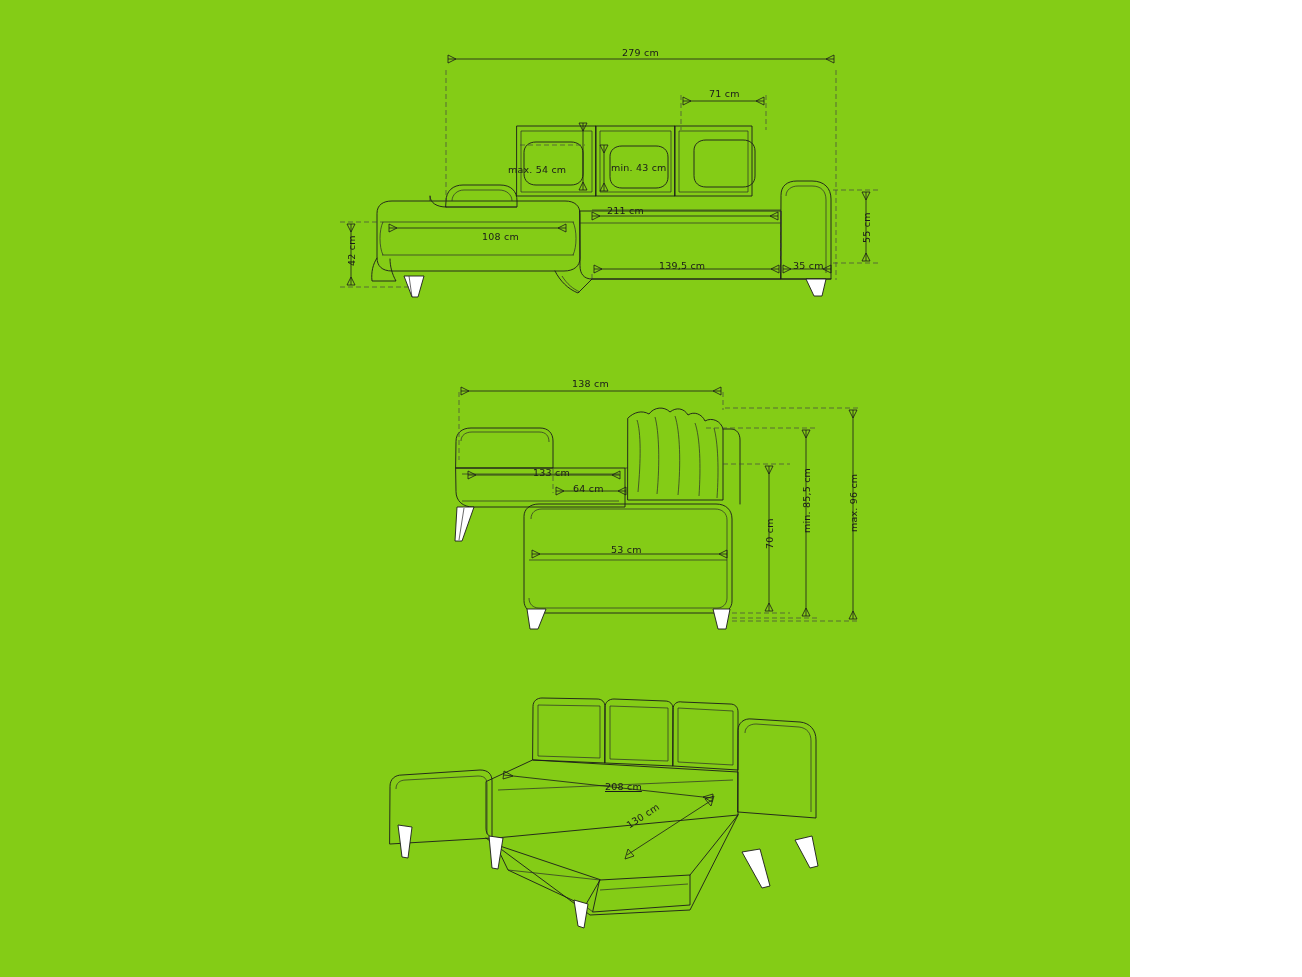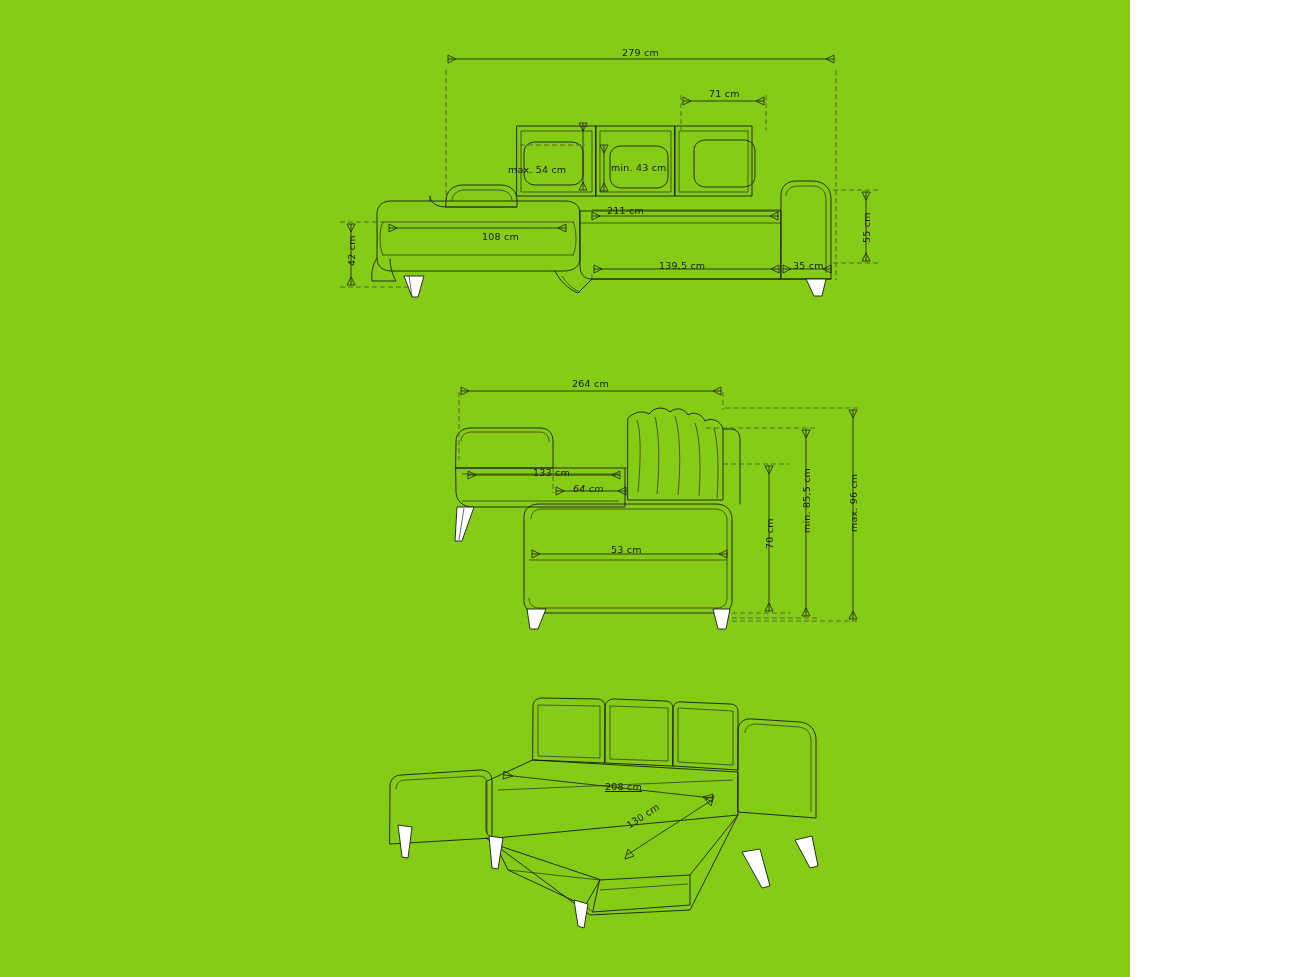--- a/index.html
+++ b/index.html
@@ -290,23 +290,23 @@
   <div class="dim-label" style="left:709px; top:89px;text-align:center;">71 cm</div>
   <div class="dim-label" style="left:508px; top:140px;margin-top:25px;">max. 54 cm</div>
   <div class="dim-label" style="left:611px; top:163px;">min. 43 cm</div>
   <div class="dim-label" style="left:454px; top:232px;margin-left:28px;">108 cm</div>
   <div class="dim-label" style="left:607px; top:206px;">211 cm</div>
   <div class="dim-label vert" style="left:347px; top:266px;">42 cm</div>
   <div class="dim-label vert" style="left:862px; top:243px;">55 cm</div>
   <div class="dim-label" style="left:628px; top:261px;margin-left:31px;">139,5 cm</div>
   <div class="dim-label" style="left:793px; top:261px;text-align:center;">35 cm</div>
 
-  <div class="dim-label" style="left:572px; top:379px;">264 cm</div>
+  <div class="dim-label" style="left:572px; top:379px;">138 cm</div>
   <div class="dim-label" style="left:515px; top:468px;margin-left:18px;">133 cm</div>
-  <div class="dim-label" style="left:573px; top:484px;font-style:italic;">64 cm</div>
+  <div class="dim-label" style="left:573px; top:484px;">64 cm</div>
   <div class="dim-label" style="left:611px; top:545px;">53 cm</div>
   <div class="dim-label vert" style="left:765px; top:549px;">70 cm</div>
   <div class="dim-label vert" style="left:802px; top:533px;">min. 85,5 cm</div>
   <div class="dim-label vert" style="left:849px; top:532px;">max. 96 cm</div>
 
   <div class="dim-label" style="left:605px; top:782px;text-decoration:underline;">208 cm</div>
   <div class="dim-label" style="left:625px; top:822px; transform:rotate(-33deg); transform-origin:0 0;">130 cm</div>
 
 </div>
 

